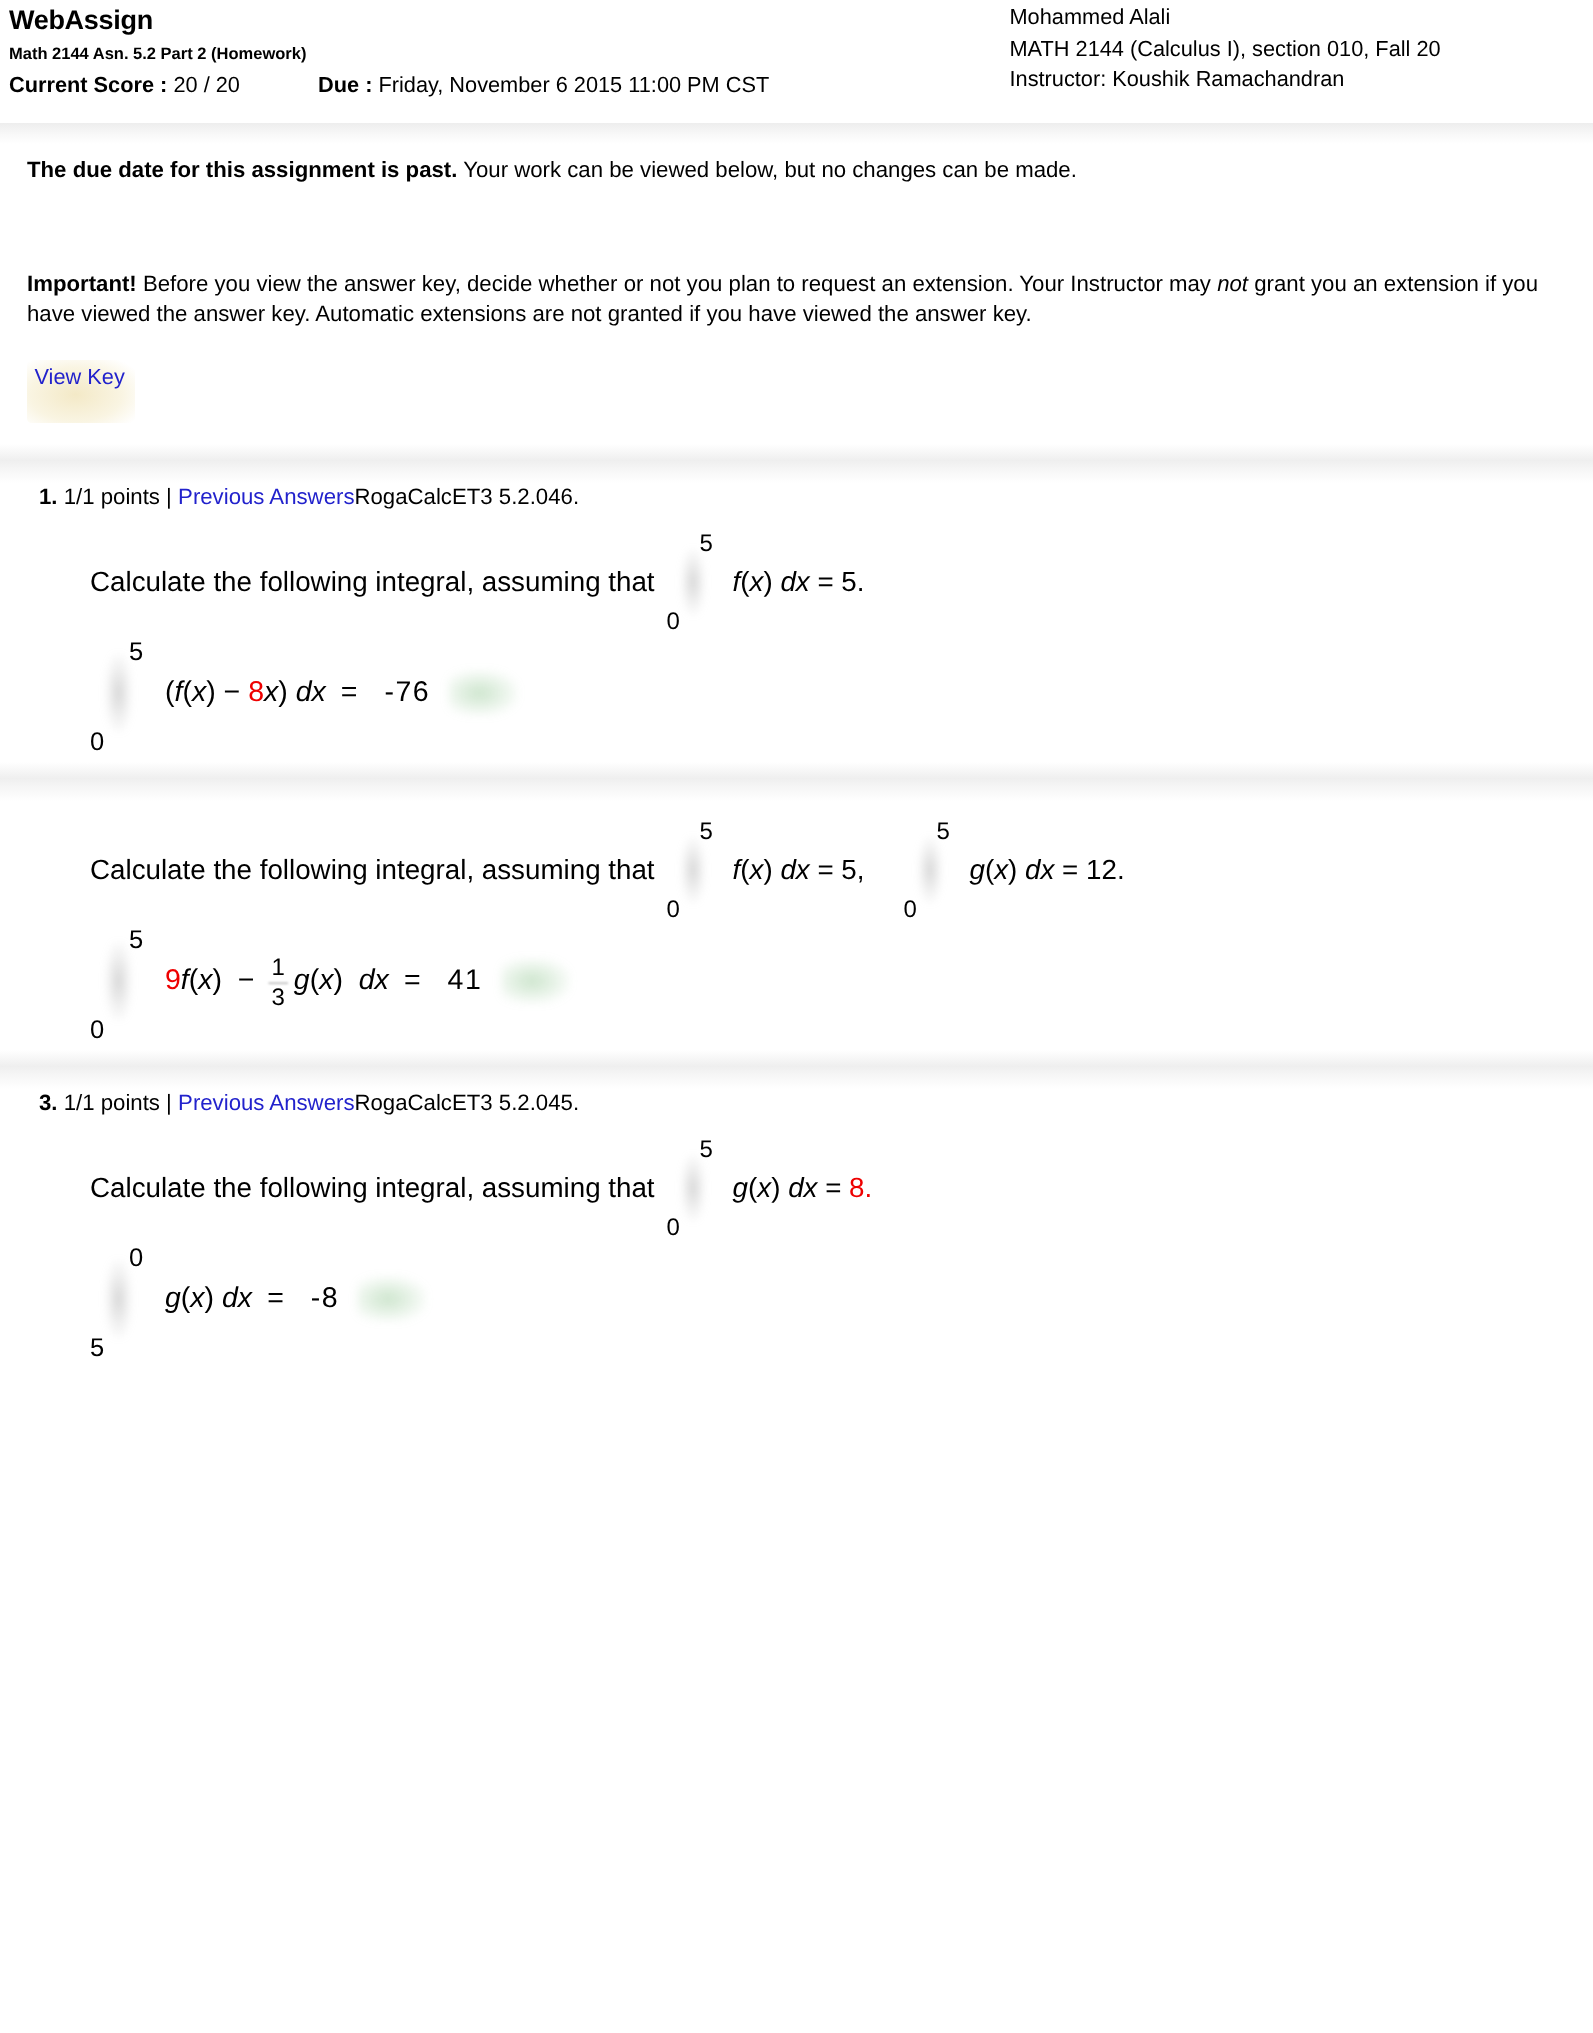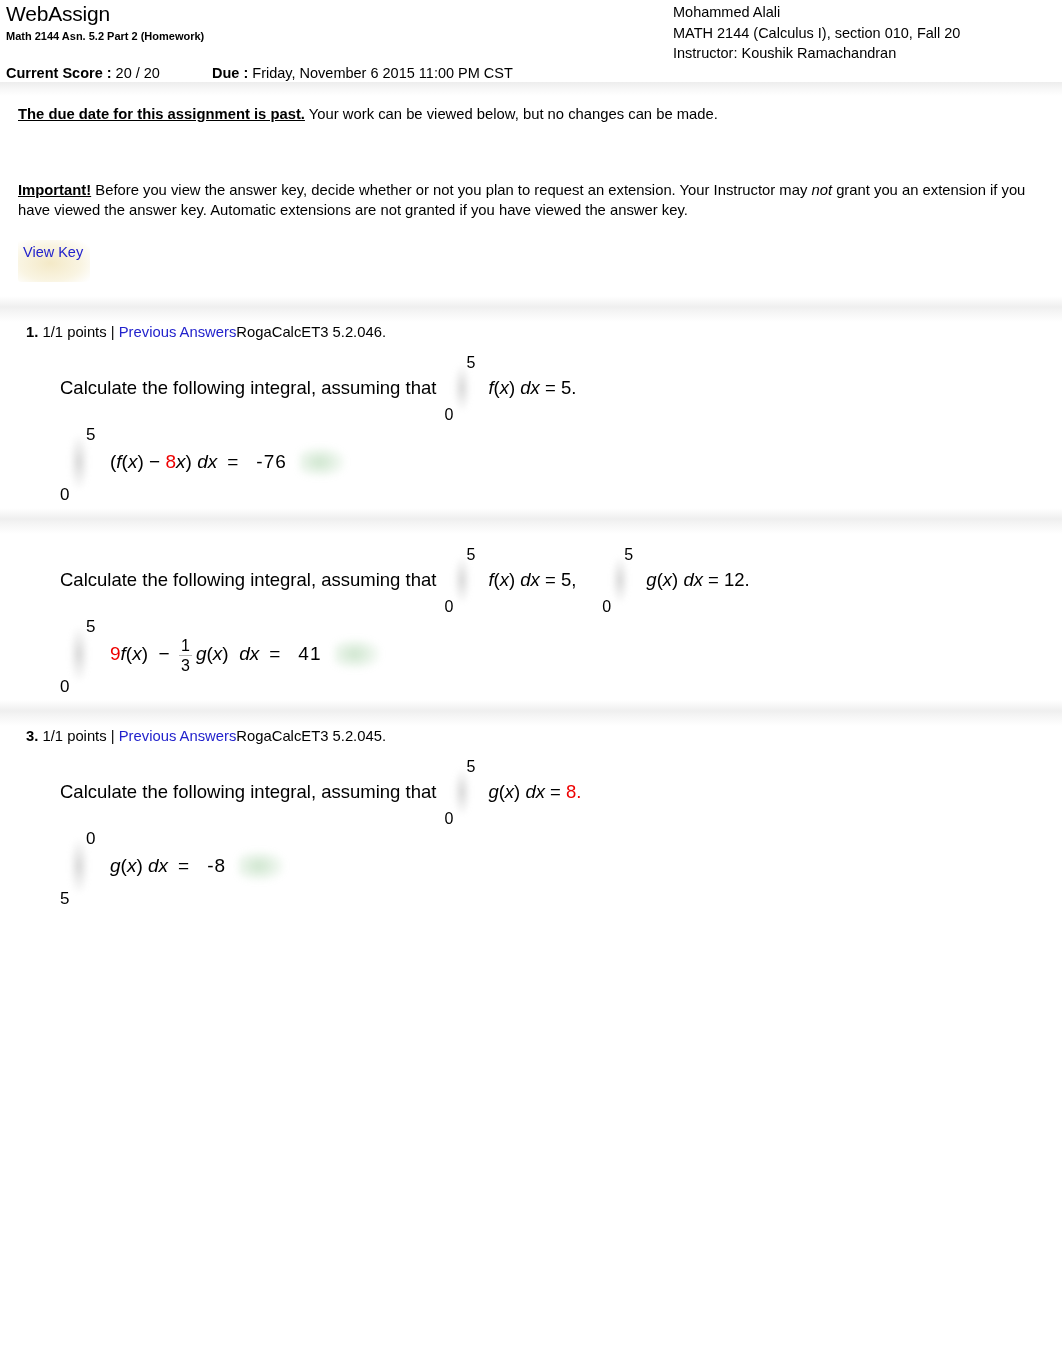--- a/index.html
+++ b/index.html
@@ -18,23 +18,23 @@
   }
 
   
   .header {
     position: relative;
     padding: 3px 8px 0 8px;
     height: 88px;
   }
   .hdr-left { position: absolute; left: 6px; top: 2px; }
   .wa-logo {
-    font-size: 21px;
+    font-size: 18px;
     line-height: 23px;
-    font-weight: 400;
+    font-weight: 700;
     letter-spacing: -0.2px;
   }
   .asn-title {
     font-size: 11px;
     line-height: 20px;
     font-weight: bold;
     margin-top: 1px;
   }
   .hdr-right {
     position: absolute;
@@ -42,21 +42,21 @@
     top: 2px;
     width: 400px;
     font-size: 14.5px;
     line-height: 20.5px;
     white-space: nowrap;
     overflow: hidden;
   }
   .score-line {
     position: absolute;
     left: 6px;
-    top: 64px;
+    top: 48px;
     font-size: 14.5px;
     line-height: 18px;
     white-space: nowrap;
   }
   .score-line b { font-weight: bold; }
   .score-gap { display: inline-block; width: 44px; }
 
   .hdr-band {
     position: absolute;
     left: 0; top: 82px;
@@ -72,21 +72,21 @@
     margin-top: 16px;
   }
   .notice p {
     margin: 0;
     font-size: 14.8px;
     line-height: 20px;
     max-width: 1030px;
   }
   .notice .due-past { margin-top: 10px; }
   .notice .important { margin-top: 56px; }
-  .notice b { font-weight: bold; text-decoration: underline; }
+  .notice b { font-weight: bold; }
   .notice i { font-style: italic; }
 
   .viewkey-wrap { margin-top: 20px; }
   .viewkey {
     display: inline-block;
     font-size: 14.5px;
     line-height: 18px;
     color: #2222cc;
     text-decoration: none;
     padding: 3px 7px 21px 5px;

